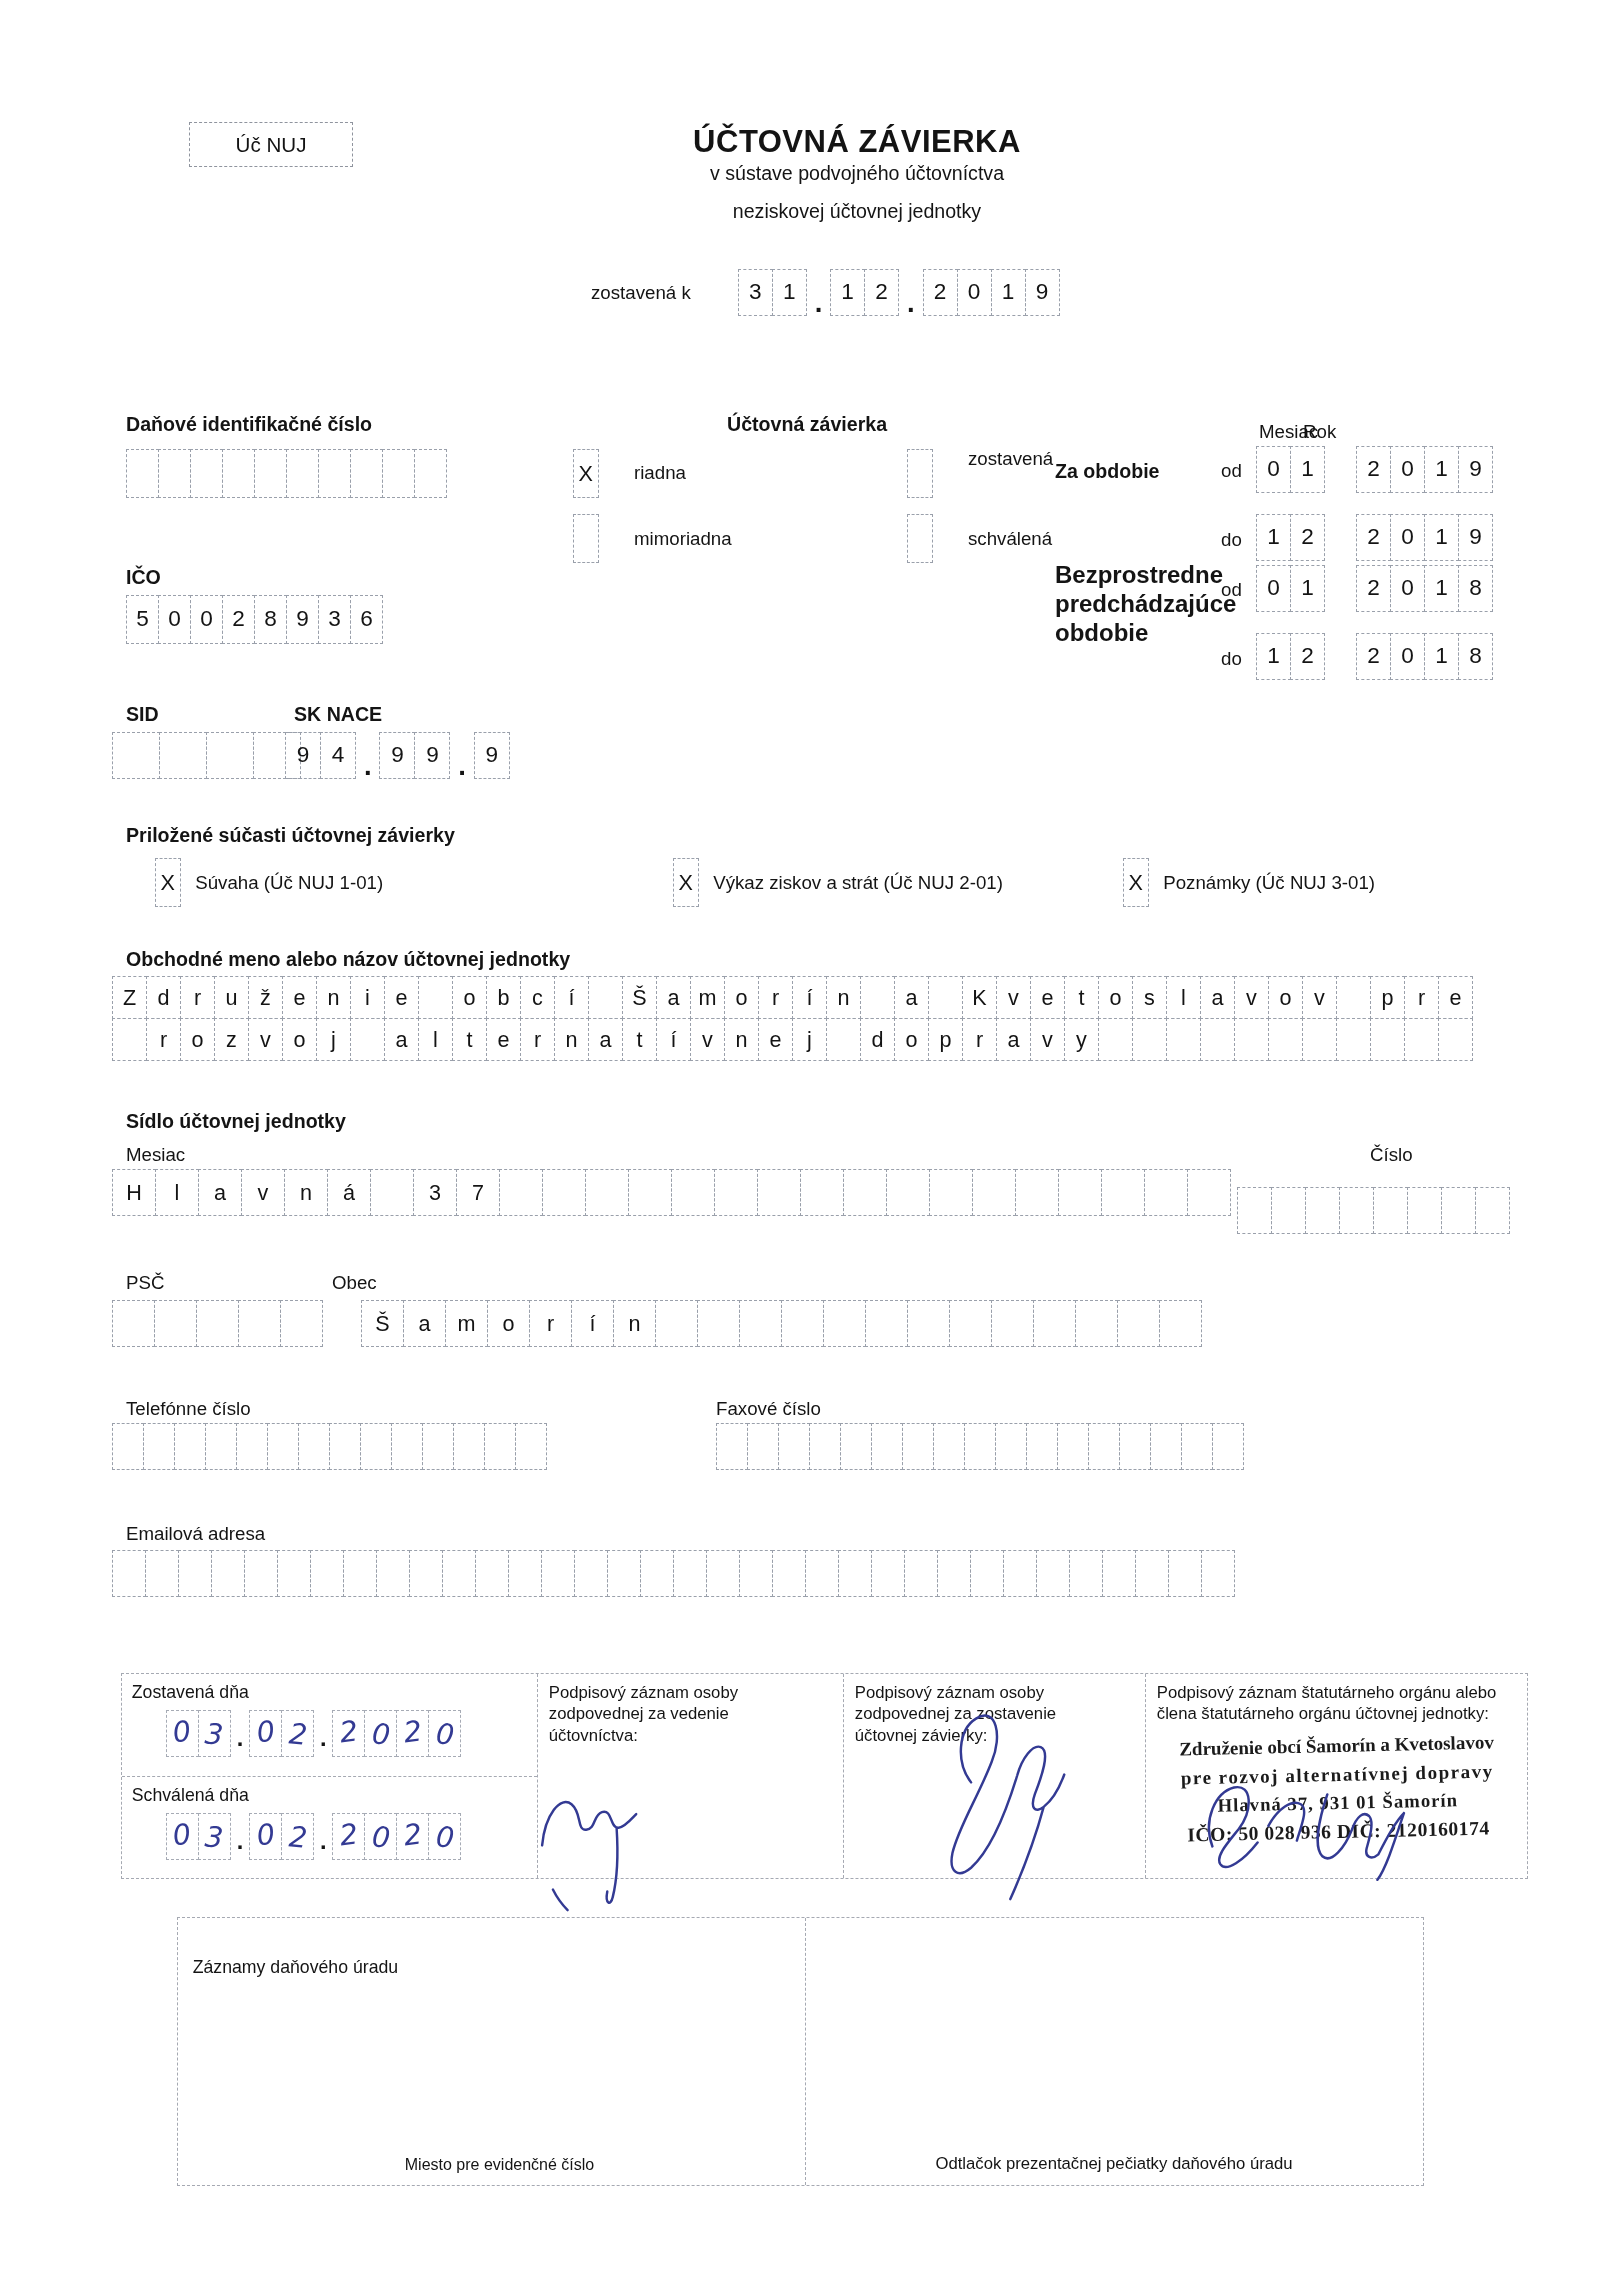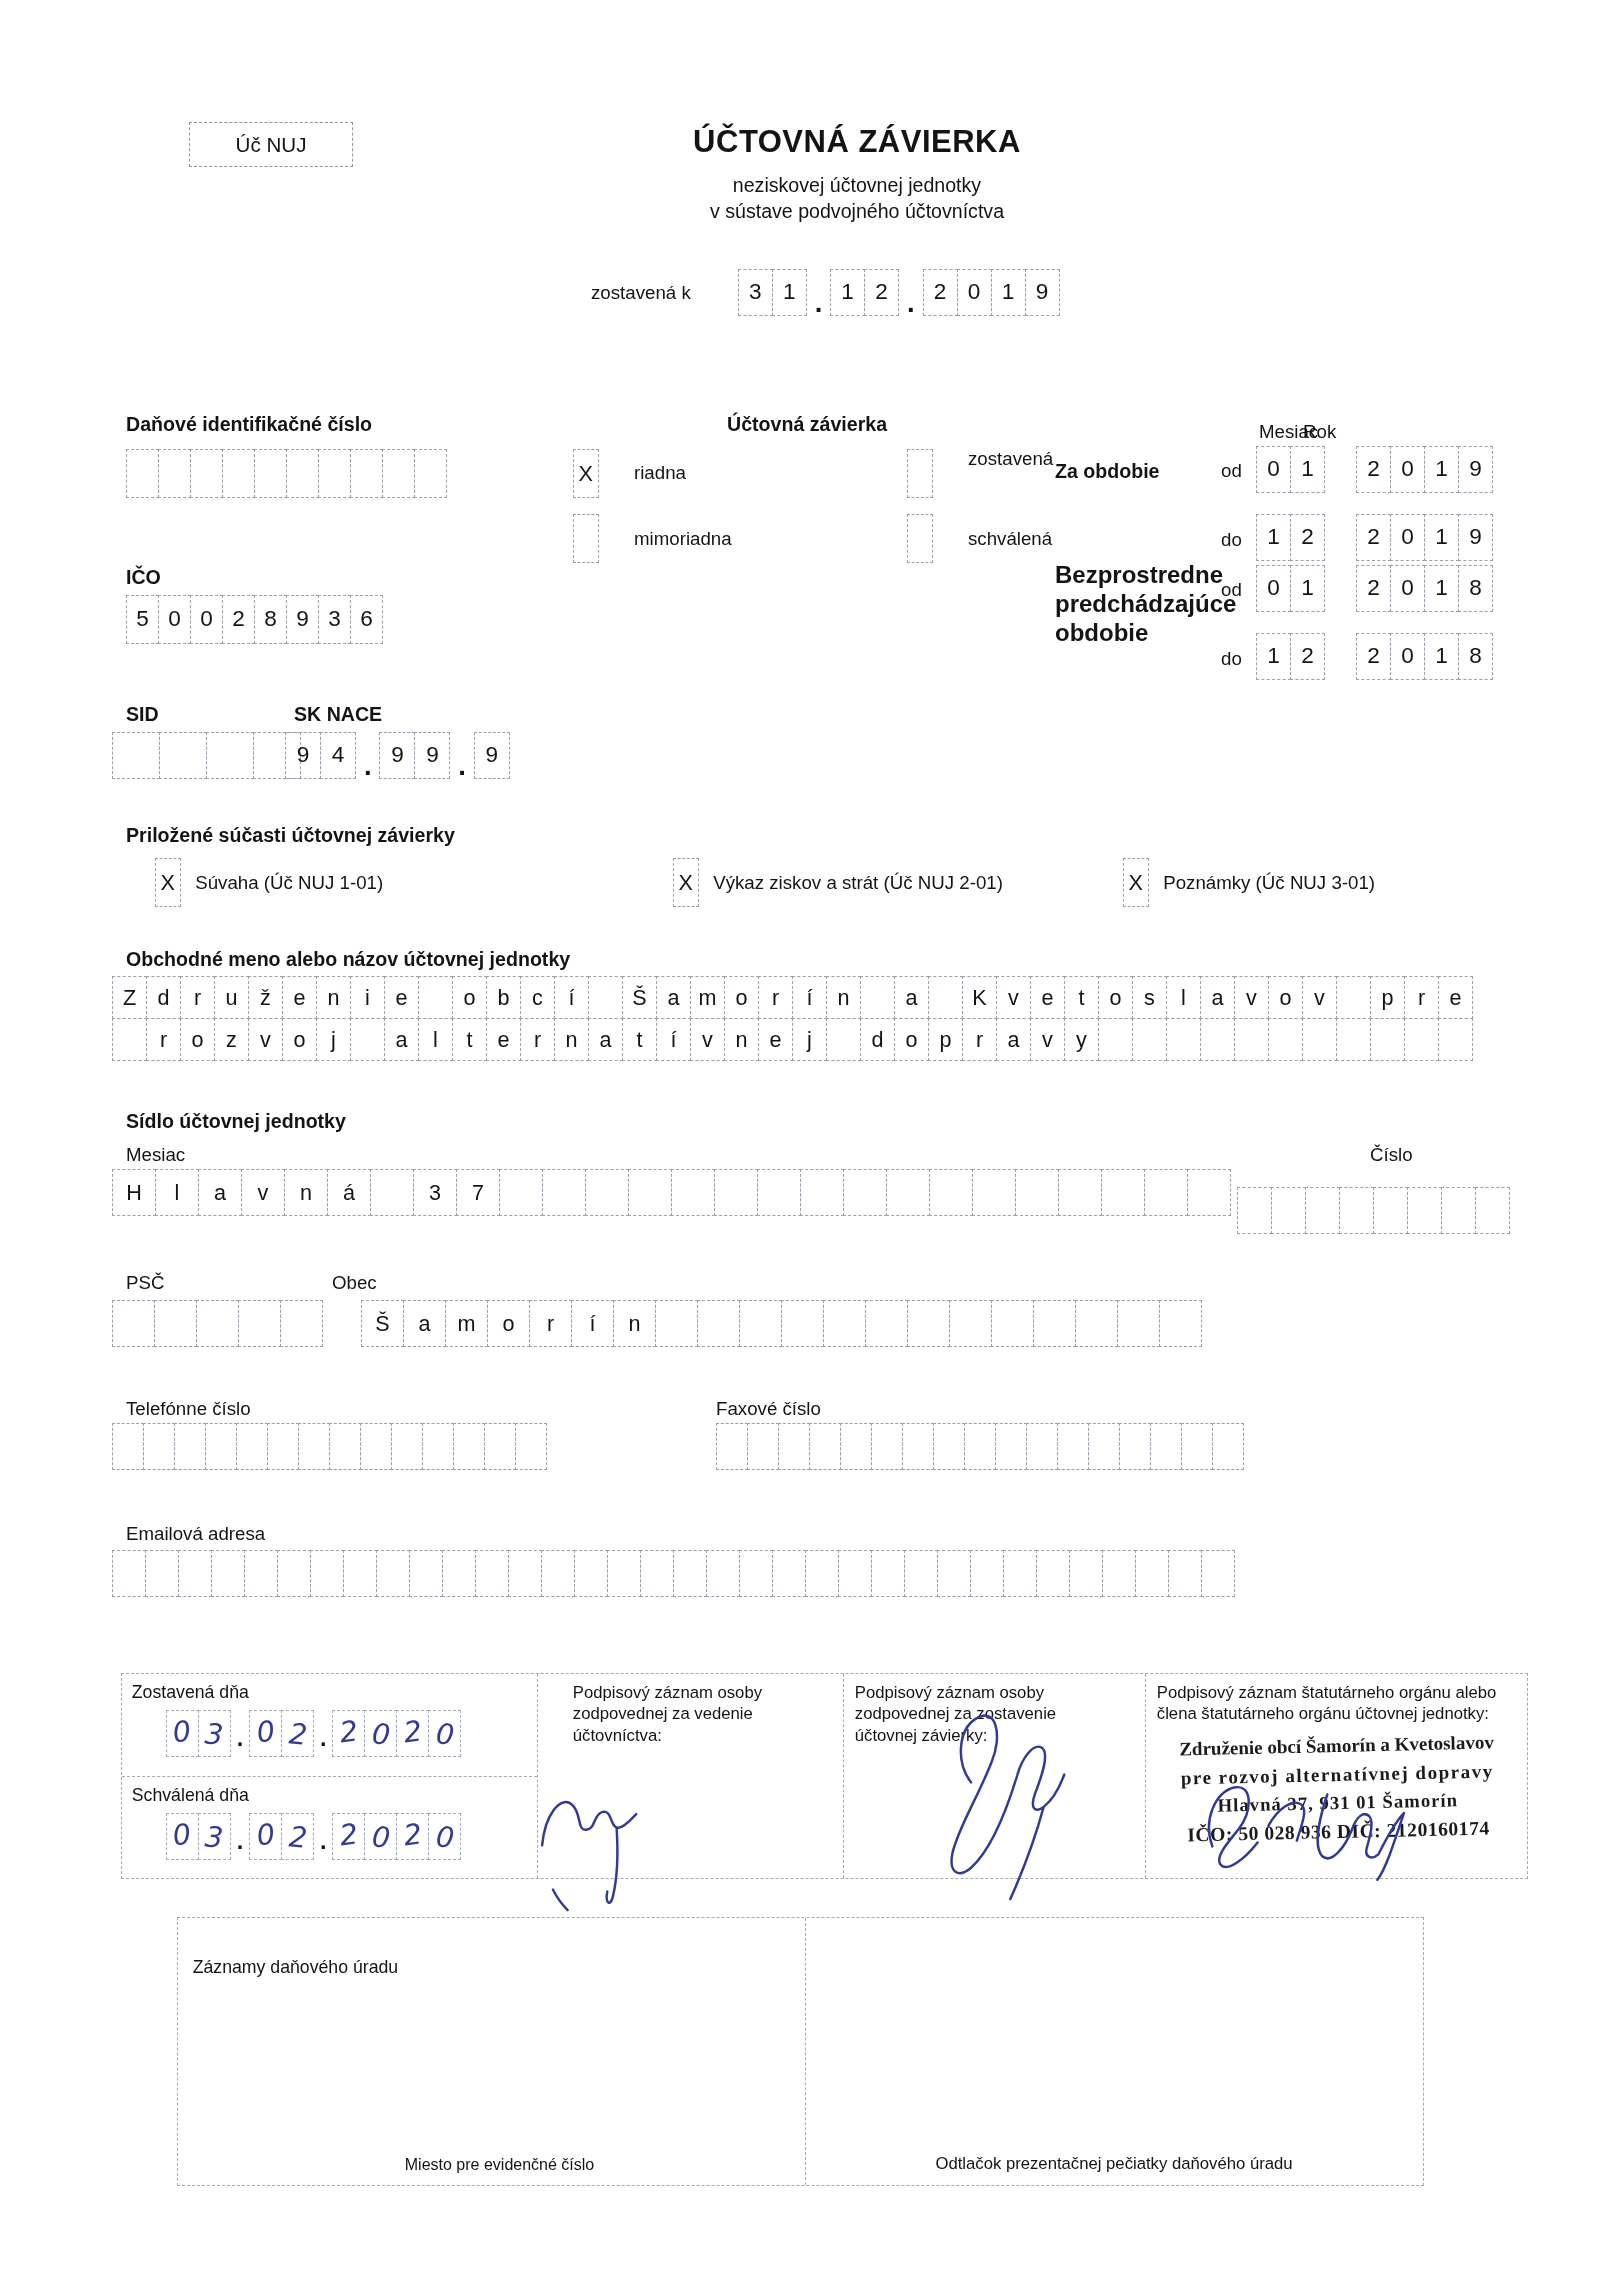--- a/index.html
+++ b/index.html
@@ -47,22 +47,22 @@
 </head>
 <body>
 
 <div class="page">
 
   <div class="abs ucnuj" style="left:189px;top:122px;width:164px;height:45px;text-align:center;">
     <span>Úč NUJ</span>
   </div>
   <div class="abs" style="left:538px;top:124px;width:638px;text-align:center;">
     <div class="title">ÚČTOVNÁ ZÁVIERKA</div>
+    <div class="subtitle">v sústave podvojného účtovníctva</div>
     <div class="subtitle" style="margin-top:11.8px;">neziskovej účtovnej jednotky</div>
-    <div class="subtitle">v sústave podvojného účtovníctva</div>
   </div>
 
   <div class="abs row" style="left:591px;top:269px;">
     <span class="lbl38" style="margin-right:47px;">zostavená k</span>
     <span class="grid" style="--cw:35px;--ch:47px;">
         <span class="cell">
           <span class="ch">3</span>
         </span>
         <span class="cell">
           <span class="ch">1</span>
@@ -1035,21 +1035,21 @@
               </span>
               <span class="cell">
                 <span class="ch">0</span>
               </span>
             </span>
         </div>
       </div>
     </div>
 
     <div class="sigcol">
-      <div style="width:231px;margin-left:24px;">Podpisový záznam osoby zodpovednej za vedenie účtovníctva:</div>
+      <div style="width:231px;">Podpisový záznam osoby zodpovednej za vedenie účtovníctva:</div>
       <svg class="sig" style="position:absolute;left:0px;top:93px;" width="167" height="147" viewBox="0 0 340 300">
         <path d="M8 160 C14 96 46 58 68 76 C90 94 78 130 98 128 C118 126 112 98 130 92 C152 85 146 126 164 124 C178 122 190 106 200 96 M160 124 C163 170 163 222 152 266 C148 284 136 280 141 254 M30 250 C40 270 52 284 60 292"></path>
       </svg>
     </div>
 
     <div class="sigcol">
       <div style="width:231px;">Podpisový záznam osoby zodpovednej za zostavenie účtovnej závierky:</div>
       <svg class="sig" style="position:absolute;left:64px;top:24.5px;" width="187" height="206" viewBox="0 0 380 420">
         <path d="M128 170 C96 128 102 62 138 40 C180 14 192 76 170 128 C144 196 102 262 90 314 C82 354 102 366 128 344 C170 306 200 228 222 156 C232 120 254 92 270 98 C290 106 272 158 258 194 C248 222 258 234 276 220 C296 204 310 176 318 154 M276 220 C262 272 240 336 208 408"></path>
       </svg>

